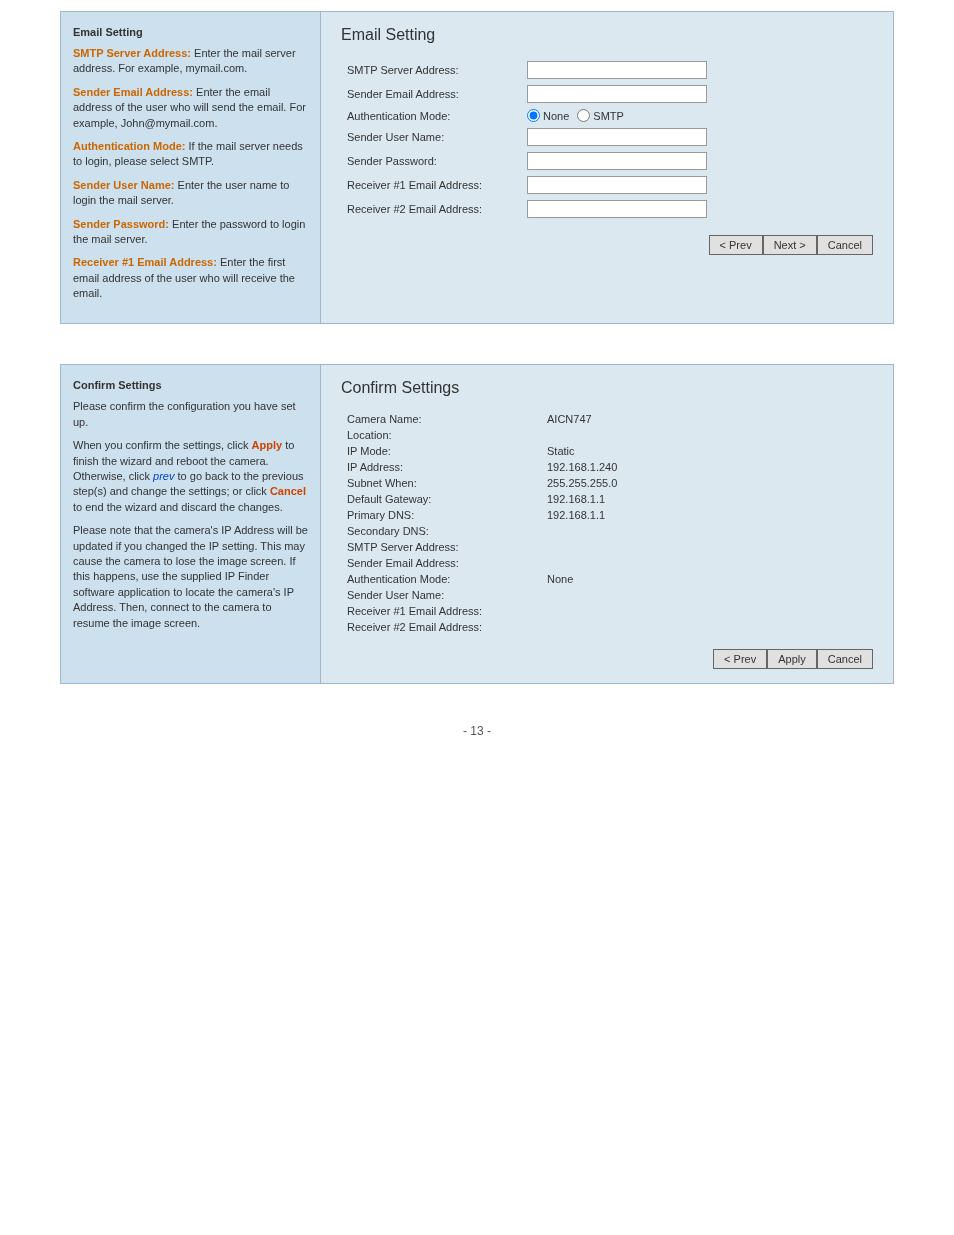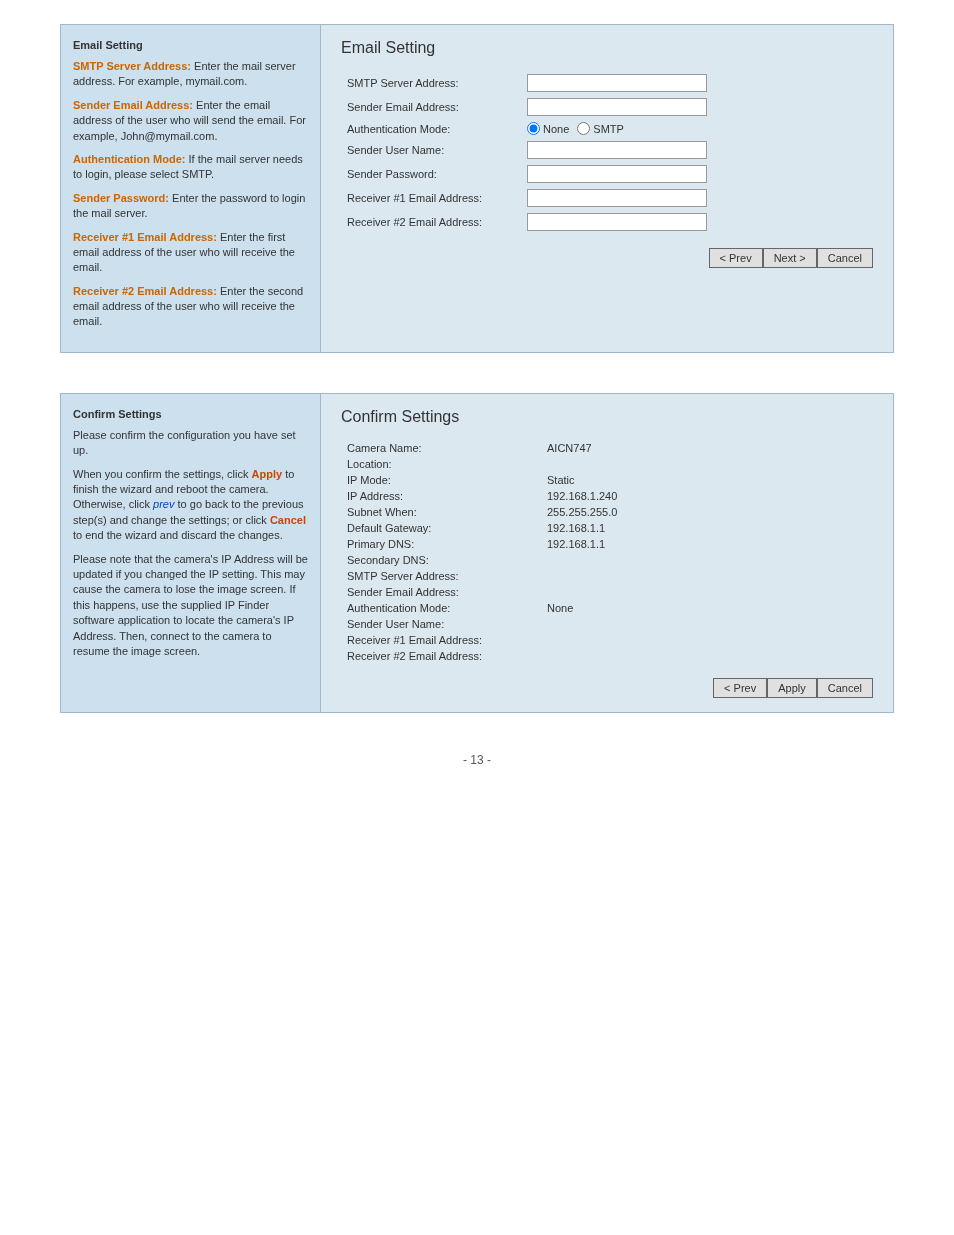--- a/index.html
+++ b/index.html
@@ -7,21 +7,21 @@
       background: #ffffff;
       font-family: Arial, sans-serif;
       font-size: 12px;
       color: #333;
       width: 954px;
       min-height: 1235px;
     }
 
     .page-wrapper {
       width: 954px;
-      padding: 24px 60px;
+      padding: 11px 60px;
     }
 
     
     .panel {
       border: 1px solid #a0b8cc;
       background: #cce0ee;
       margin-bottom: 40px;
       display: flex;
       flex-direction: row;
     }
@@ -181,30 +181,30 @@
       </p>
       <p>
         <span class="label-bold">Sender Email Address:</span>
         <span> Enter the email address of the user who will send the email. For example, John@mymail.com.</span>
       </p>
       <p>
         <span class="label-bold">Authentication Mode:</span>
         <span> If the mail server needs to login, please select SMTP.</span>
       </p>
       <p>
+        <span class="label-bold">Sender User Name:</span>
+        <span> Enter the user name to login the mail server.</span>
+      </p>
+      <p>
         <span class="label-bold">Sender Password:</span>
         <span> Enter the password to login the mail server.</span>
       </p>
       <p>
         <span class="label-bold">Receiver #1 Email Address:</span>
         <span> Enter the first email address of the user who will receive the email.</span>
-      </p>
-      <p>
-        <span class="label-bold">Receiver #2 Email Address:</span>
-        <span> Enter the second email address of the user who will receive the email.</span>
       </p>
     </div>
 
     <div class="panel-content">
       <h2>Email Setting</h2>
       <table class="form-table">
         <tbody>
             <tr>
           <td>SMTP Server Address:</td>
           <td><input type="text" value="" style=""></td>

